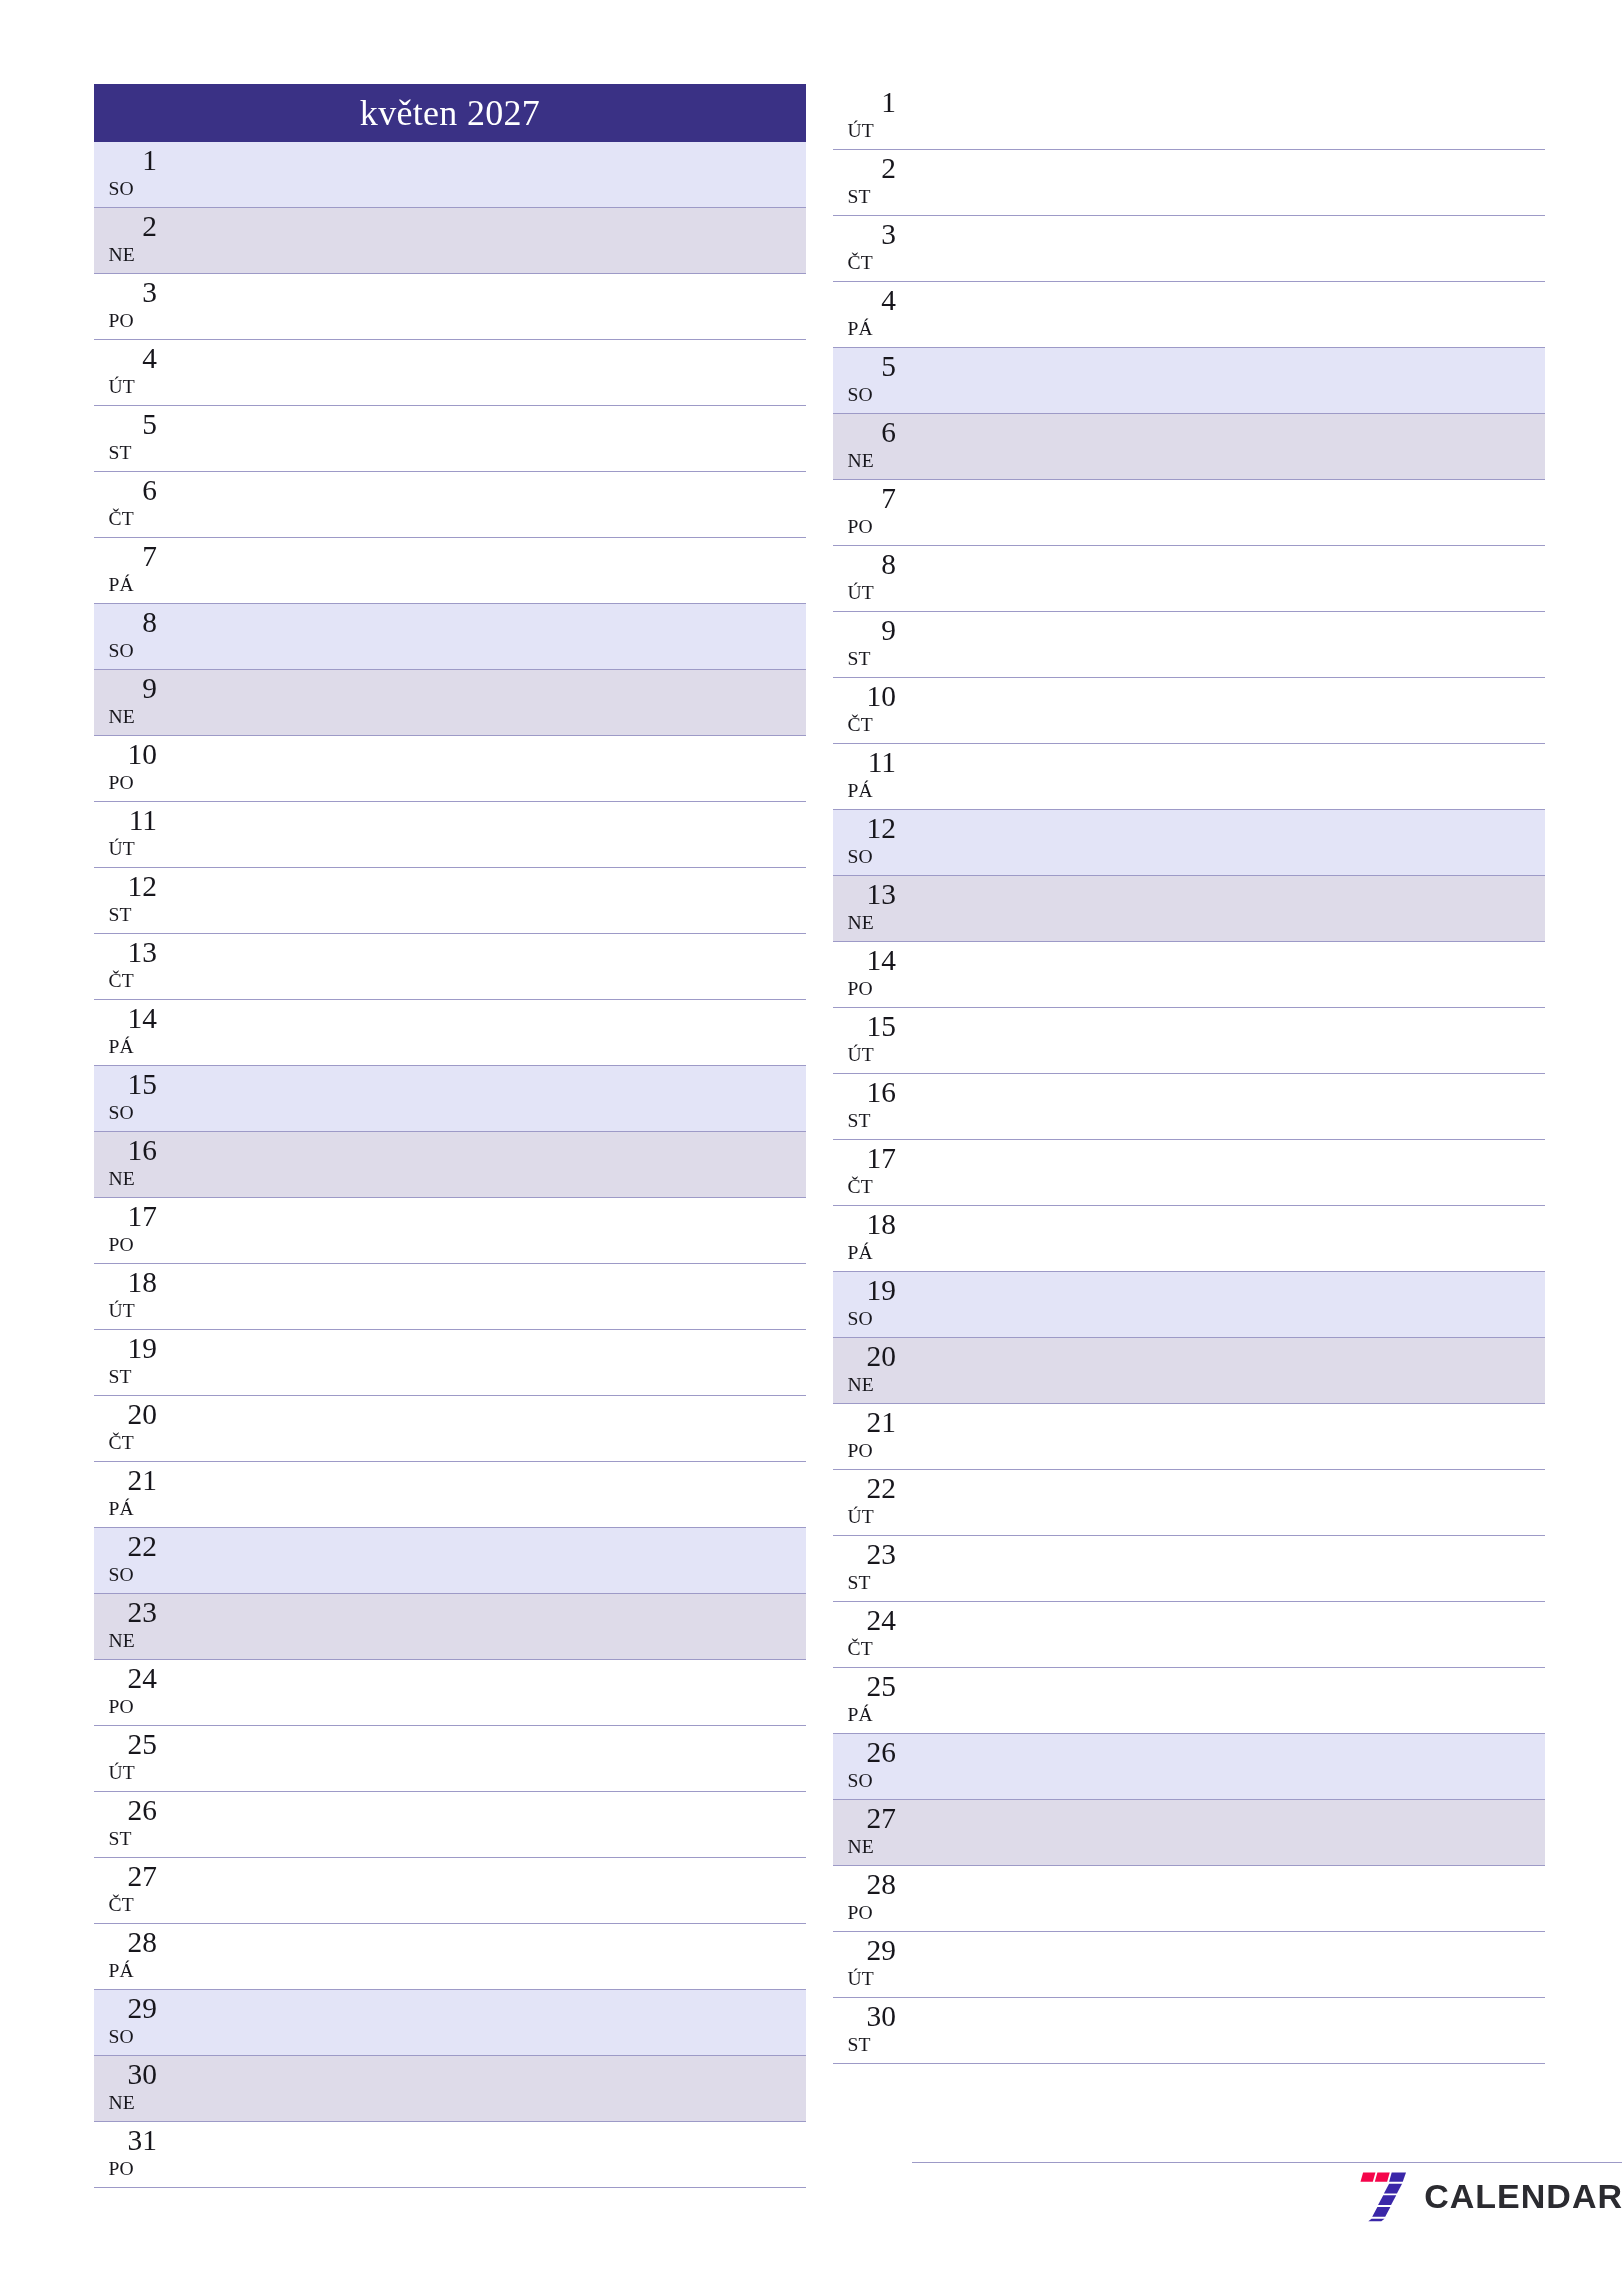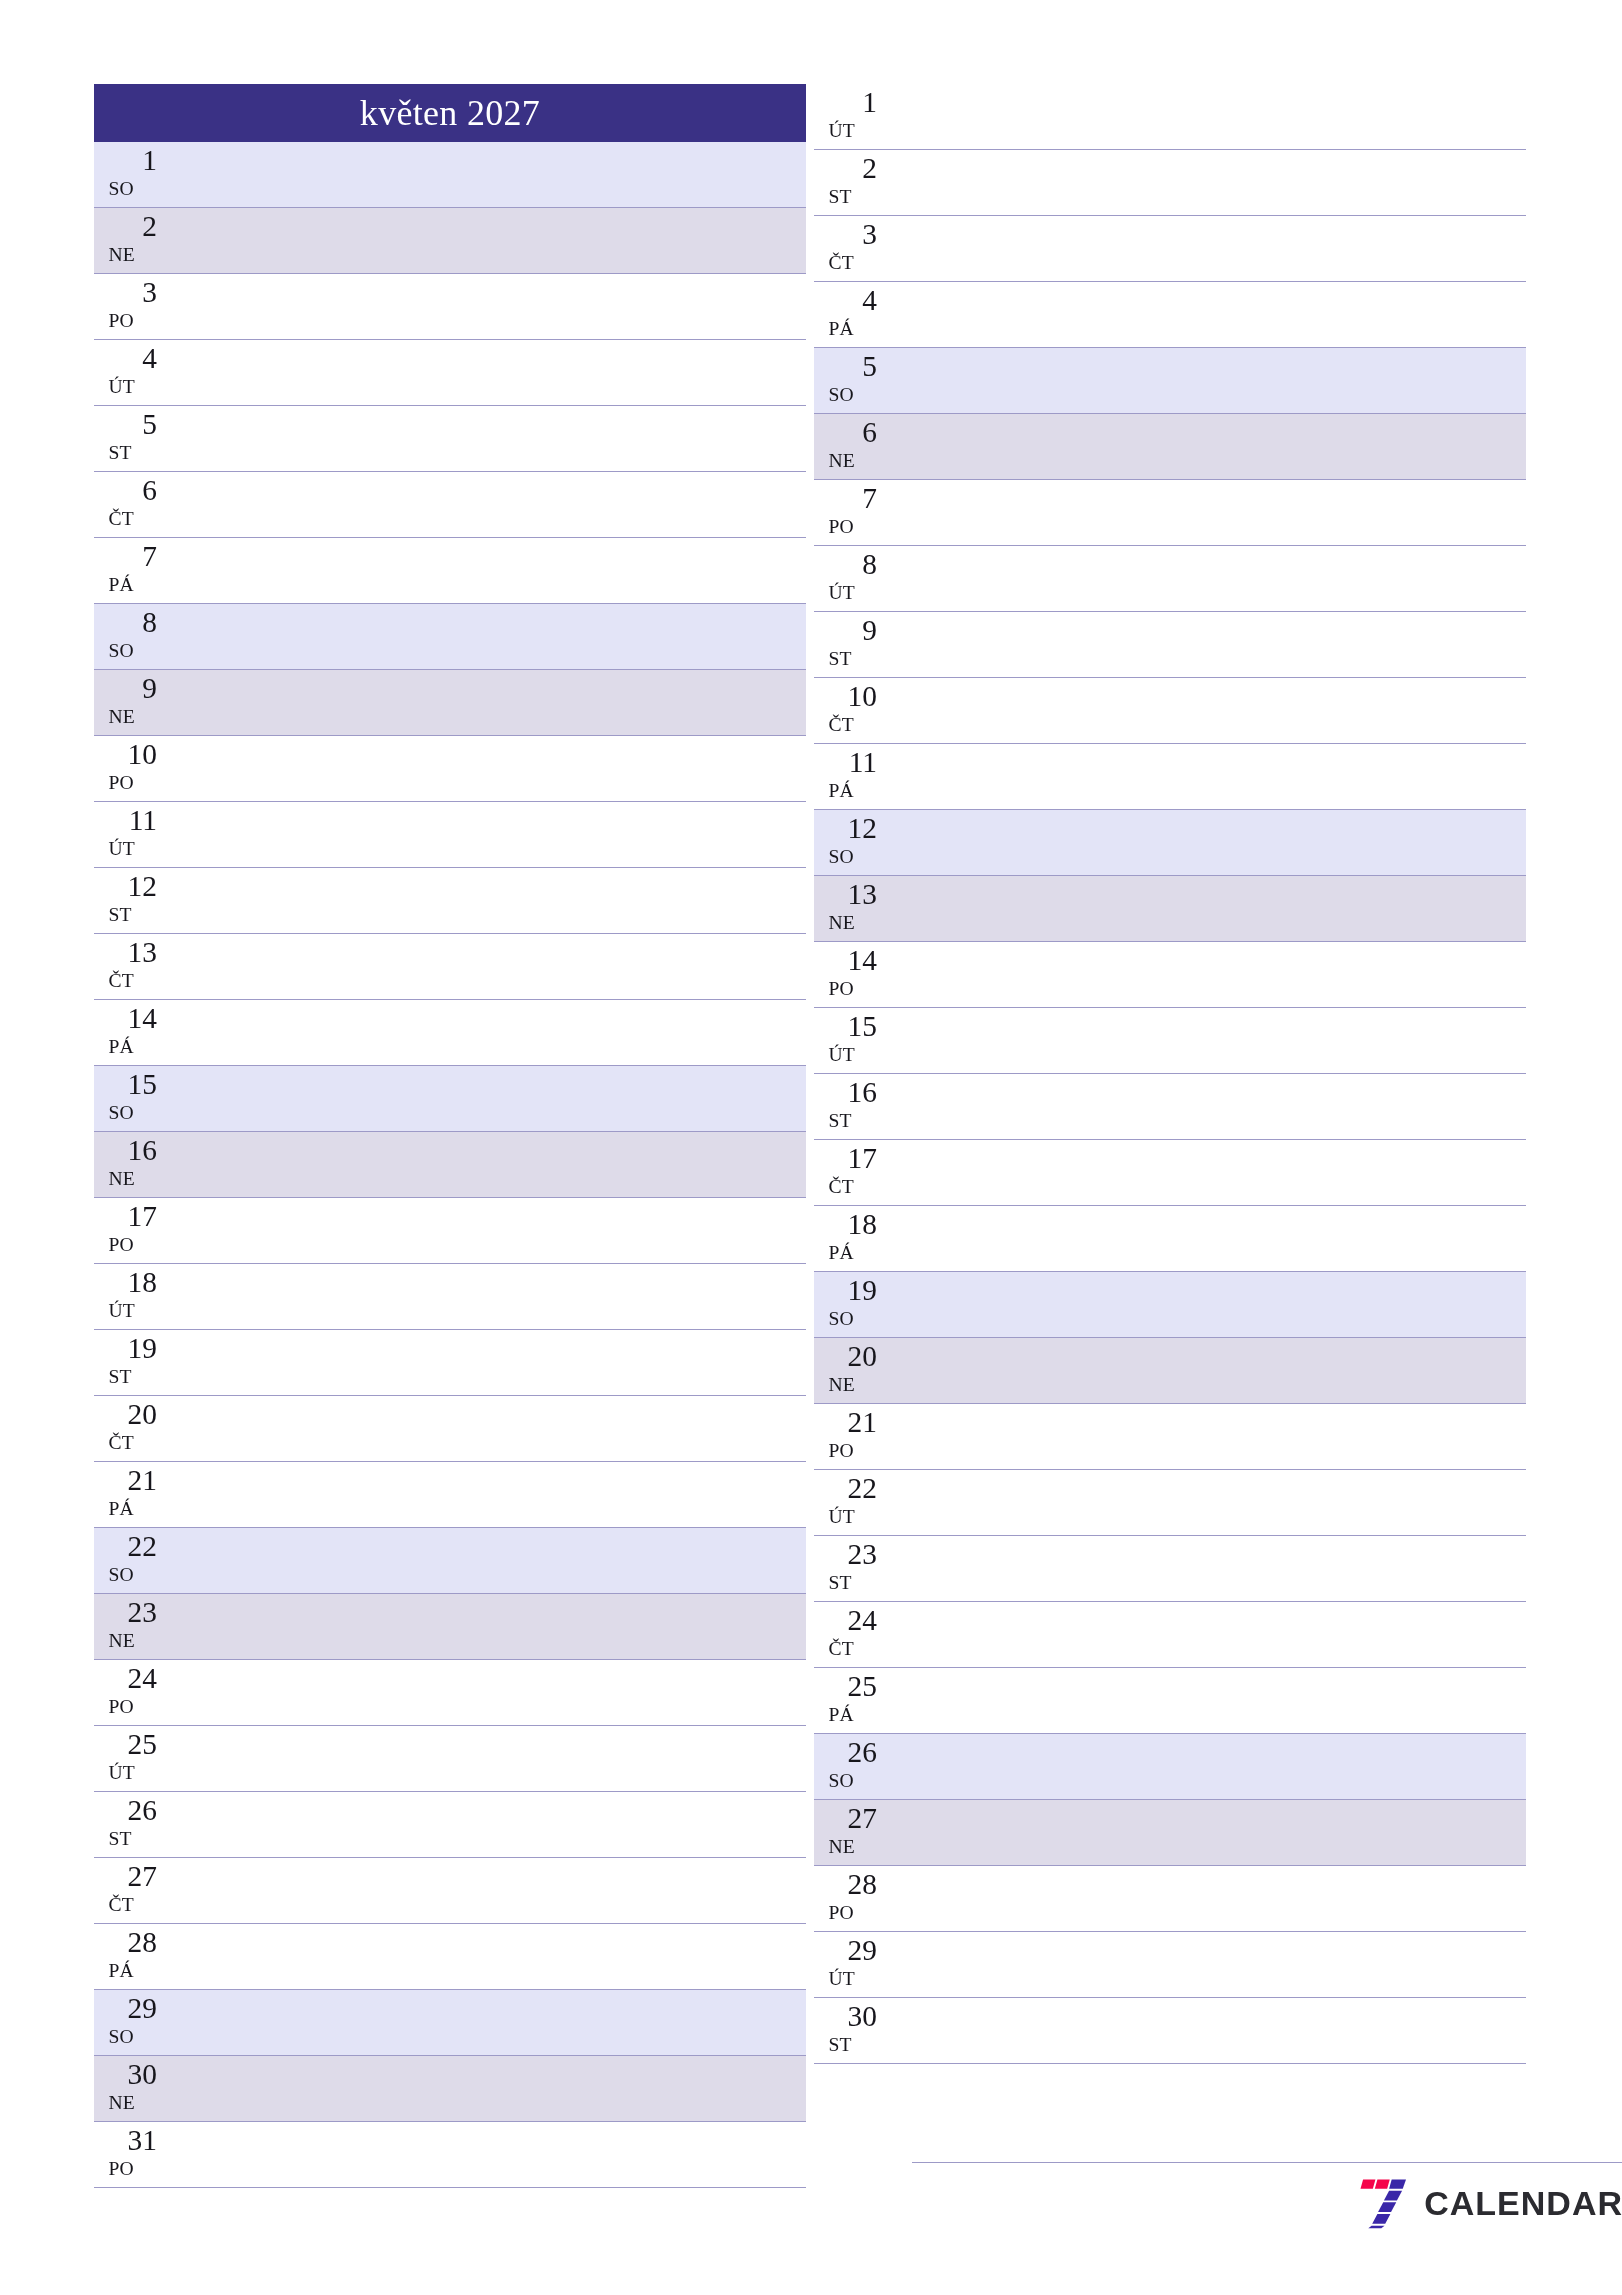--- a/index.html
+++ b/index.html
@@ -19,21 +19,21 @@
     position: absolute;
     left: 94px;
     top: 84px;
     width: 1436px;
     height: 2159px;
   }
 
   #columns {
     display: flex;
     flex-direction: row;
-    gap: 8px;
+    gap: 27px;
     align-items: flex-start;
     width: 100%;
   }
 
   .month-col {
     width: 712px;
     flex: 0 0 712px;
     display: flex;
     flex-direction: column;
   }
@@ -104,21 +104,21 @@
 
   #footer-rule {
     width: 100%;
     height: 1.3px;
     background: #9d9ac7;
   }
 
   #brand {
     position: absolute;
     right: 0px;
-    top: 15px;
+    top: 8px;
     display: flex;
     flex-direction: row;
     align-items: center;
     gap: 10.5px;
   }
 
   #brand-mark {
     width: 55px;
     height: 52px;
     display: block;

